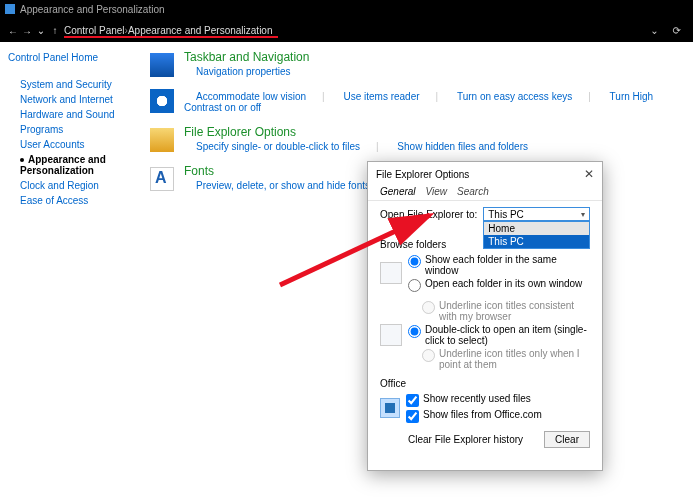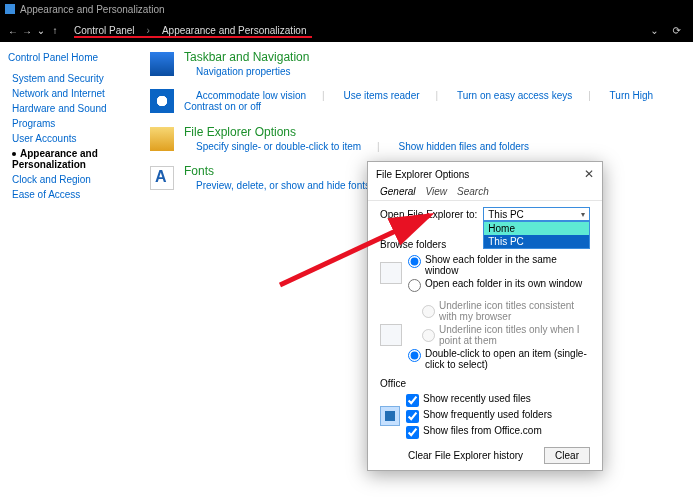--- a/index.html
+++ b/index.html
@@ -5,64 +5,64 @@
   * { box-sizing: border-box; margin: 0; padding: 0; font-family: "Segoe UI", Arial, sans-serif; }
   body { width: 693px; height: 500px; overflow: hidden; background: #fff; position: relative; }
 
   
   .titlebar { height: 18px; background: #000; color: #aaa; font-size: 10px; display: flex; align-items: center; padding-left: 5px; }
   .titlebar .icon { width: 10px; height: 10px; background: #3a8dde; margin-right: 5px; }
 
   
   .navbar { height: 24px; background: #000; display: flex; align-items: center; padding: 0 6px; color: #ddd; font-size: 10px; }
   .navarrow { width: 14px; text-align: center; cursor: pointer; }
-  .breadcrumb { margin-left: 12px; display: flex; align-items: center; gap: 12px; position: relative; }
+  .breadcrumb { margin-left: 2px; display: flex; align-items: center; gap: 0; position: relative; }
   .breadcrumb span { white-space: nowrap; }
   .chev { color: #888; }
   .redline { position: absolute; left: 0; right: -6px; bottom: -2px; height: 2px; background: #e81123; }
   .navright { margin-left: auto; display: flex; gap: 14px; padding-right: 6px; color: #ccc; }
 
   
   .main { display: flex; height: calc(500px - 42px); }
   .sidebar { width: 140px; padding: 10px 8px; font-size: 10px; color: #06c; }
-  .sidebar .home { color: #06c; margin-bottom: 10px; }
-  .sidebar .item { margin: 4px 4px; cursor: pointer; }
+  .sidebar .home { color: #06c; margin-bottom: 16px; }
+  .sidebar .item { margin: 4px 12px; cursor: pointer; }
   .sidebar .item.active { color: #000; font-weight: 600; }
   .sidebar .bullet { display:inline-block; width:4px;height:4px;background:#06c;border-radius:50%;margin-right:4px;vertical-align:middle;}
   .sidebar .item.active .bullet{background:#000;}
 
   .content { flex: 1; padding: 8px 10px; font-size: 10px; }
-  .section { display: flex; align-items: center; margin-bottom: 12px; }
+  .section { display: flex; align-items: flex-end; margin-bottom: 12px; }
   .section .icon { width: 24px; height: 24px; margin-right: 10px; flex-shrink: 0; }
   .section .texts .title { color: #1b8f2b; font-size: 12px; margin-bottom: 2px; cursor:pointer;}
   .section .texts .links { color: #06c; }
   .section .texts .links span { cursor: pointer; padding-left: 12px; }
   .section .texts .links .sep { color: #ccc; margin: 0 4px; }
 
   
   .dialog { position: absolute; left: 367px; top: 161px; width: 236px; height: 310px; background: #fff; border: 1px solid #aaa; box-shadow: 0 4px 18px rgba(0,0,0,.35); font-size: 10px; }
   .dlg-title { display: flex; align-items: center; justify-content: space-between; padding: 4px 8px 0 8px; height: 20px; }
   .dlg-close { cursor: pointer; font-size: 12px; color: #444; }
   .tabs { display: flex; gap: 10px; padding: 4px 10px 0 12px; font-size: 10px; border-bottom:1px solid #e5e5e5;}
   .tabs div { padding-bottom: 3px; cursor: pointer; color:#444;font-style:italic; }
   .tabs .active { color:#000; }
   .dlg-body { padding: 6px 12px; }
   .row { display: flex; align-items: center; margin-bottom: 4px; }
   .row label { flex-shrink: 0; margin-right: 6px; }
   .combo { position: relative; flex:1; }
   .combo-box { border: 1px solid #3a8dde; height: 14px; background: #fff; padding: 0 4px; display:flex;align-items:center;justify-content:space-between; cursor:pointer;}
   .combo-box .arrow { font-size:8px; color:#555; }
-  .dropdown { position:absolute; left:0; right:0; top:14px; border:1px solid #3a8dde; background:#5eead4; z-index:5;}
+  .dropdown { position:absolute; left:0; right:0; top:14px; border:1px solid #3a8dde; background:#e5e5e5; z-index:5;}
   .dropdown div { padding:1px 4px; cursor:pointer;}
   .dropdown .sel { background:#0a64c4; color:#fff;}
   .grp { margin: 6px 0 2px 0; }
   .fake-img { width:22px;height:22px;border:1px solid #ccc;background:#f5f7fa;flex-shrink:0;margin-right:6px;}
   .opt { display:flex; align-items:flex-start; margin:2px 0; }
   .opt input { margin-right:4px; margin-top:1px;}
-  .subopt { margin-left: 14px; color:#888;align-items:center;}
+  .subopt { margin-left: 14px; color:#888;}
   .privacy-icon{width:20px;height:20px;background:#c5e0ff;border:1px solid #7bb0e6;margin-right:6px;flex-shrink:0;position:relative;}
   .privacy-icon::after{content:"";position:absolute;left:4px;top:4px;width:10px;height:10px;background:#236fb6;}
   .btn { border:1px solid #aaa; background:#f3f3f3; padding:2px 10px; font-size:10px; cursor:pointer;}
   .clearline{display:flex;justify-content:space-between;align-items:center;margin:6px 0 4px 28px;}
 
   
   .arrow-svg{position:absolute;left:275px;top:180px;pointer-events:none;}
 
   
   .ic-task{background:linear-gradient(#2b7de9,#0a4da0);}
@@ -126,21 +126,21 @@
           <span>Turn on easy access keys</span><span class="sep">|</span>
           <span>Turn High Contrast on or off</span>
         </div>
       </div>
     </div>
     <div class="section">
       <div class="icon ic-file"></div>
       <div class="texts">
         <div class="title">File Explorer Options</div>
         <div class="links">
-          <span>Specify single- or double-click to item</span><span class="sep">|</span>
+          <span>Specify single- or double-click to files</span><span class="sep">|</span>
           <span>Show hidden files and folders</span>
         </div>
       </div>
     </div>
     <div class="section">
       <div class="icon ic-font"></div>
       <div class="texts">
         <div class="title">Fonts</div>
         <div class="links">
           <span>Preview, delete, or show and hide fonts</span><span class="sep">|</span>
@@ -191,42 +191,38 @@
       </div>
     </div>
 
     <div class="row">
       <div class="fake-img"></div>
       <div>
         <div class="opt subopt">
             <input type="radio" disabled="" style="">
             <span>Underline icon titles consistent with my browser</span>
           </div>
+        <div class="opt">
+            <input type="radio" checked="" style="">
+            <span>Double-click to open an item (single-click to select)</span>
+          </div>
         <div class="opt subopt">
             <input type="radio" disabled="" style="">
             <span>Underline icon titles only when I point at them</span>
           </div>
-        <div class="opt">
-            <input type="radio" checked="" style="">
-            <span>Double-click to open an item (single-click to select)</span>
-          </div>
       </div>
     </div>
 
     <div class="grp">Office</div>
     <div class="row">
       <div class="privacy-icon"></div>
       <div>
         <div class="opt">
             <input type="checkbox" checked="" style="">
             <span>Show recently used files</span>
-          </div>
-        <div class="opt">
-            <input type="checkbox" checked="" style="">
-            <span>Show frequently used folders</span>
           </div>
         <div class="opt">
             <input type="checkbox" checked="" style="">
             <span>Show files from Office.com</span>
           </div>
       </div>
     </div>
     <div class="clearline">
       <span>Clear File Explorer history</span>
       <button class="btn">Clear</button>

